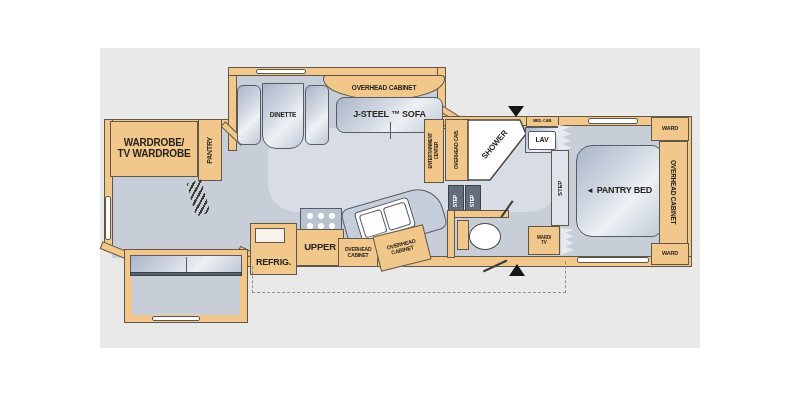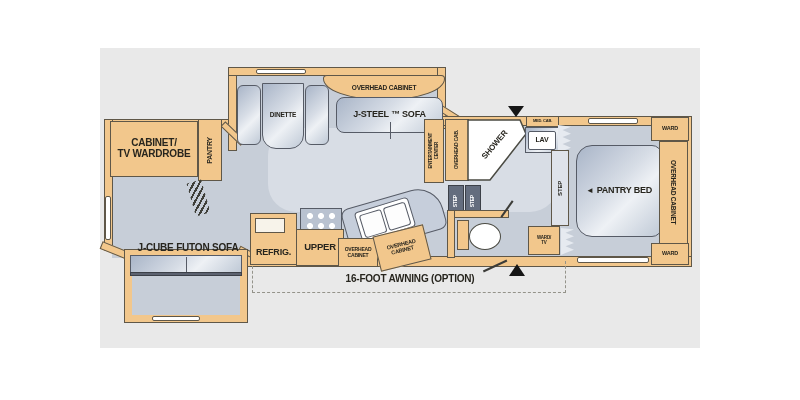--- a/index.html
+++ b/index.html
@@ -61,38 +61,35 @@
   <div class="abs wall" style="left:437px;top:110px;width:24px;height:7px;transform:rotate(32deg);"></div>
 
   <div class="abs wall" style="left:442px;top:116px;width:250px;height:10px;"></div>
   <div class="abs wall" style="left:683px;top:116px;width:9px;height:148px;"></div>
   <div class="abs wall" style="left:244px;top:256px;width:448px;height:11px;"></div>
   <div class="abs wall" style="left:238px;top:250px;width:20px;height:6px;transform:rotate(28deg);"></div>
   <div class="abs win" style="left:588px;top:118px;width:50px;height:6px;"></div>
   <div class="abs win" style="left:577px;top:257px;width:72px;height:6px;"></div>
 
   <div class="abs cab lbl" style="left:110px;top:121px;width:88px;height:56px;font-size:10px;">
-    <span>CABINET/</span>
+    <span>WARDROBE/</span>
     <span>TV WARDROBE</span>
   </div>
   <div class="abs cab lbl" style="left:198px;top:119px;width:24px;height:62px;font-size:7px;">
     <span class="vup">PANTRY</span>
   </div>
   <div class="abs ladder" style="left:191px;top:181px;width:15px;height:34px;transform:rotate(-16deg);"></div>
 
   <div class="abs wall" style="left:124px;top:249px;width:124px;height:74px;"></div>
   <div class="abs floor" style="left:132px;top:257px;width:108px;height:58px;"></div>
   <div class="abs win" style="left:152px;top:316px;width:48px;height:5px;"></div>
   <div class="abs furn" style="left:130px;top:255px;width:112px;height:18px;">
     <div class="abs" style="left:55px;top:1px;width:1px;height:16px;background:#565b66;"></div>
   </div>
   <div class="abs" style="left:130px;top:272px;width:112px;height:4px;background:#5c6270;border:1px solid #3c4048;"></div>
-  <div class="abs lbl" style="left:118px;top:242px;width:140px;height:12px;font-size:10px;">
-    <span>J-CUBE FUTON SOFA</span>
-  </div>
 
   <div class="abs furn" style="left:237px;top:85px;width:24px;height:60px;border-radius:6px;"></div>
   <div class="abs furn" style="left:262px;top:83px;width:42px;height:66px;border-radius:0 0 14px 14px;"></div>
   <div class="abs furn" style="left:305px;top:85px;width:24px;height:60px;border-radius:6px;"></div>
   <div class="abs lbl" style="left:262px;top:109px;width:42px;height:12px;font-size:6.5px;">
     <span>DINETTE</span>
   </div>
   <div class="abs cab lbl" style="left:323px;top:75px;width:122px;height:25px;font-size:6.5px;border-radius:4px 4px 50% 50%/4px 4px 90% 90%;">
     <span>OVERHEAD CABINET</span>
   </div>
@@ -162,38 +159,35 @@
   </div>
   <div class="abs cab lbl" style="left:651px;top:243px;width:38px;height:22px;font-size:5.5px;">
     <span>WARD</span>
   </div>
 
   <div class="abs" style="left:344px;top:196px;width:100px;height:46px;background:#c6cedb;border:1px solid #565b66;border-radius:8px 26px 8px 8px;transform:rotate(-16deg);"></div>
   <div class="abs" style="left:357px;top:204px;width:56px;height:31px;background:#fff;border:1px solid #565b66;border-radius:4px;transform:rotate(-17deg);display:flex;align-items:center;justify-content:center;gap:2px;">
     <div class="sinkb" style="width:21px;height:22px;"></div>
     <div class="sinkb" style="width:21px;height:22px;"></div>
   </div>
-  <div class="abs cab lbl" style="left:250px;top:213px;width:47px;height:52px;font-size:9px;justify-content:flex-end;padding-bottom:6px;">
+  <div class="abs cab lbl" style="left:250px;top:223px;width:47px;height:52px;font-size:9px;justify-content:flex-end;padding-bottom:6px;">
     <div class="abs" style="left:4px;top:4px;width:30px;height:15px;background:#f7f3ea;border:1px solid #5f5748;"></div>
     <span>REFRIG.</span>
   </div>
   <div class="abs stovetop" style="left:300px;top:208px;width:42px;height:25px;"></div>
   <div class="abs cab lbl" style="left:296px;top:229px;width:48px;height:37px;font-size:9.5px;">
     <span>UPPER</span>
   </div>
   <div class="abs cab lbl" style="left:338px;top:238px;width:40px;height:29px;font-size:5px;">
     <span>OVERHEAD</span>
     <span>CABINET</span>
   </div>
   <div class="abs cab lbl" style="left:376px;top:230px;width:52px;height:36px;font-size:5.5px;transform:rotate(-14deg);">
     <span>OVERHEAD</span>
     <span>CABINET</span>
   </div>
 
   <div class="abs dashv" style="left:252px;top:266px;width:1px;height:27px;"></div>
   <div class="abs dashh" style="left:252px;top:292px;width:314px;height:1px;"></div>
   <div class="abs dashv" style="left:565px;top:261px;width:1px;height:32px;"></div>
   <div class="abs line" style="left:482px;top:265px;width:26px;height:1.5px;transform:rotate(-25deg);"></div>
-  <div class="abs lbl" style="left:320px;top:273px;width:180px;height:13px;font-size:10px;">
-    <span>16-FOOT AWNING (OPTION)</span>
-  </div>
 
 </div>
 
 </body></html>

